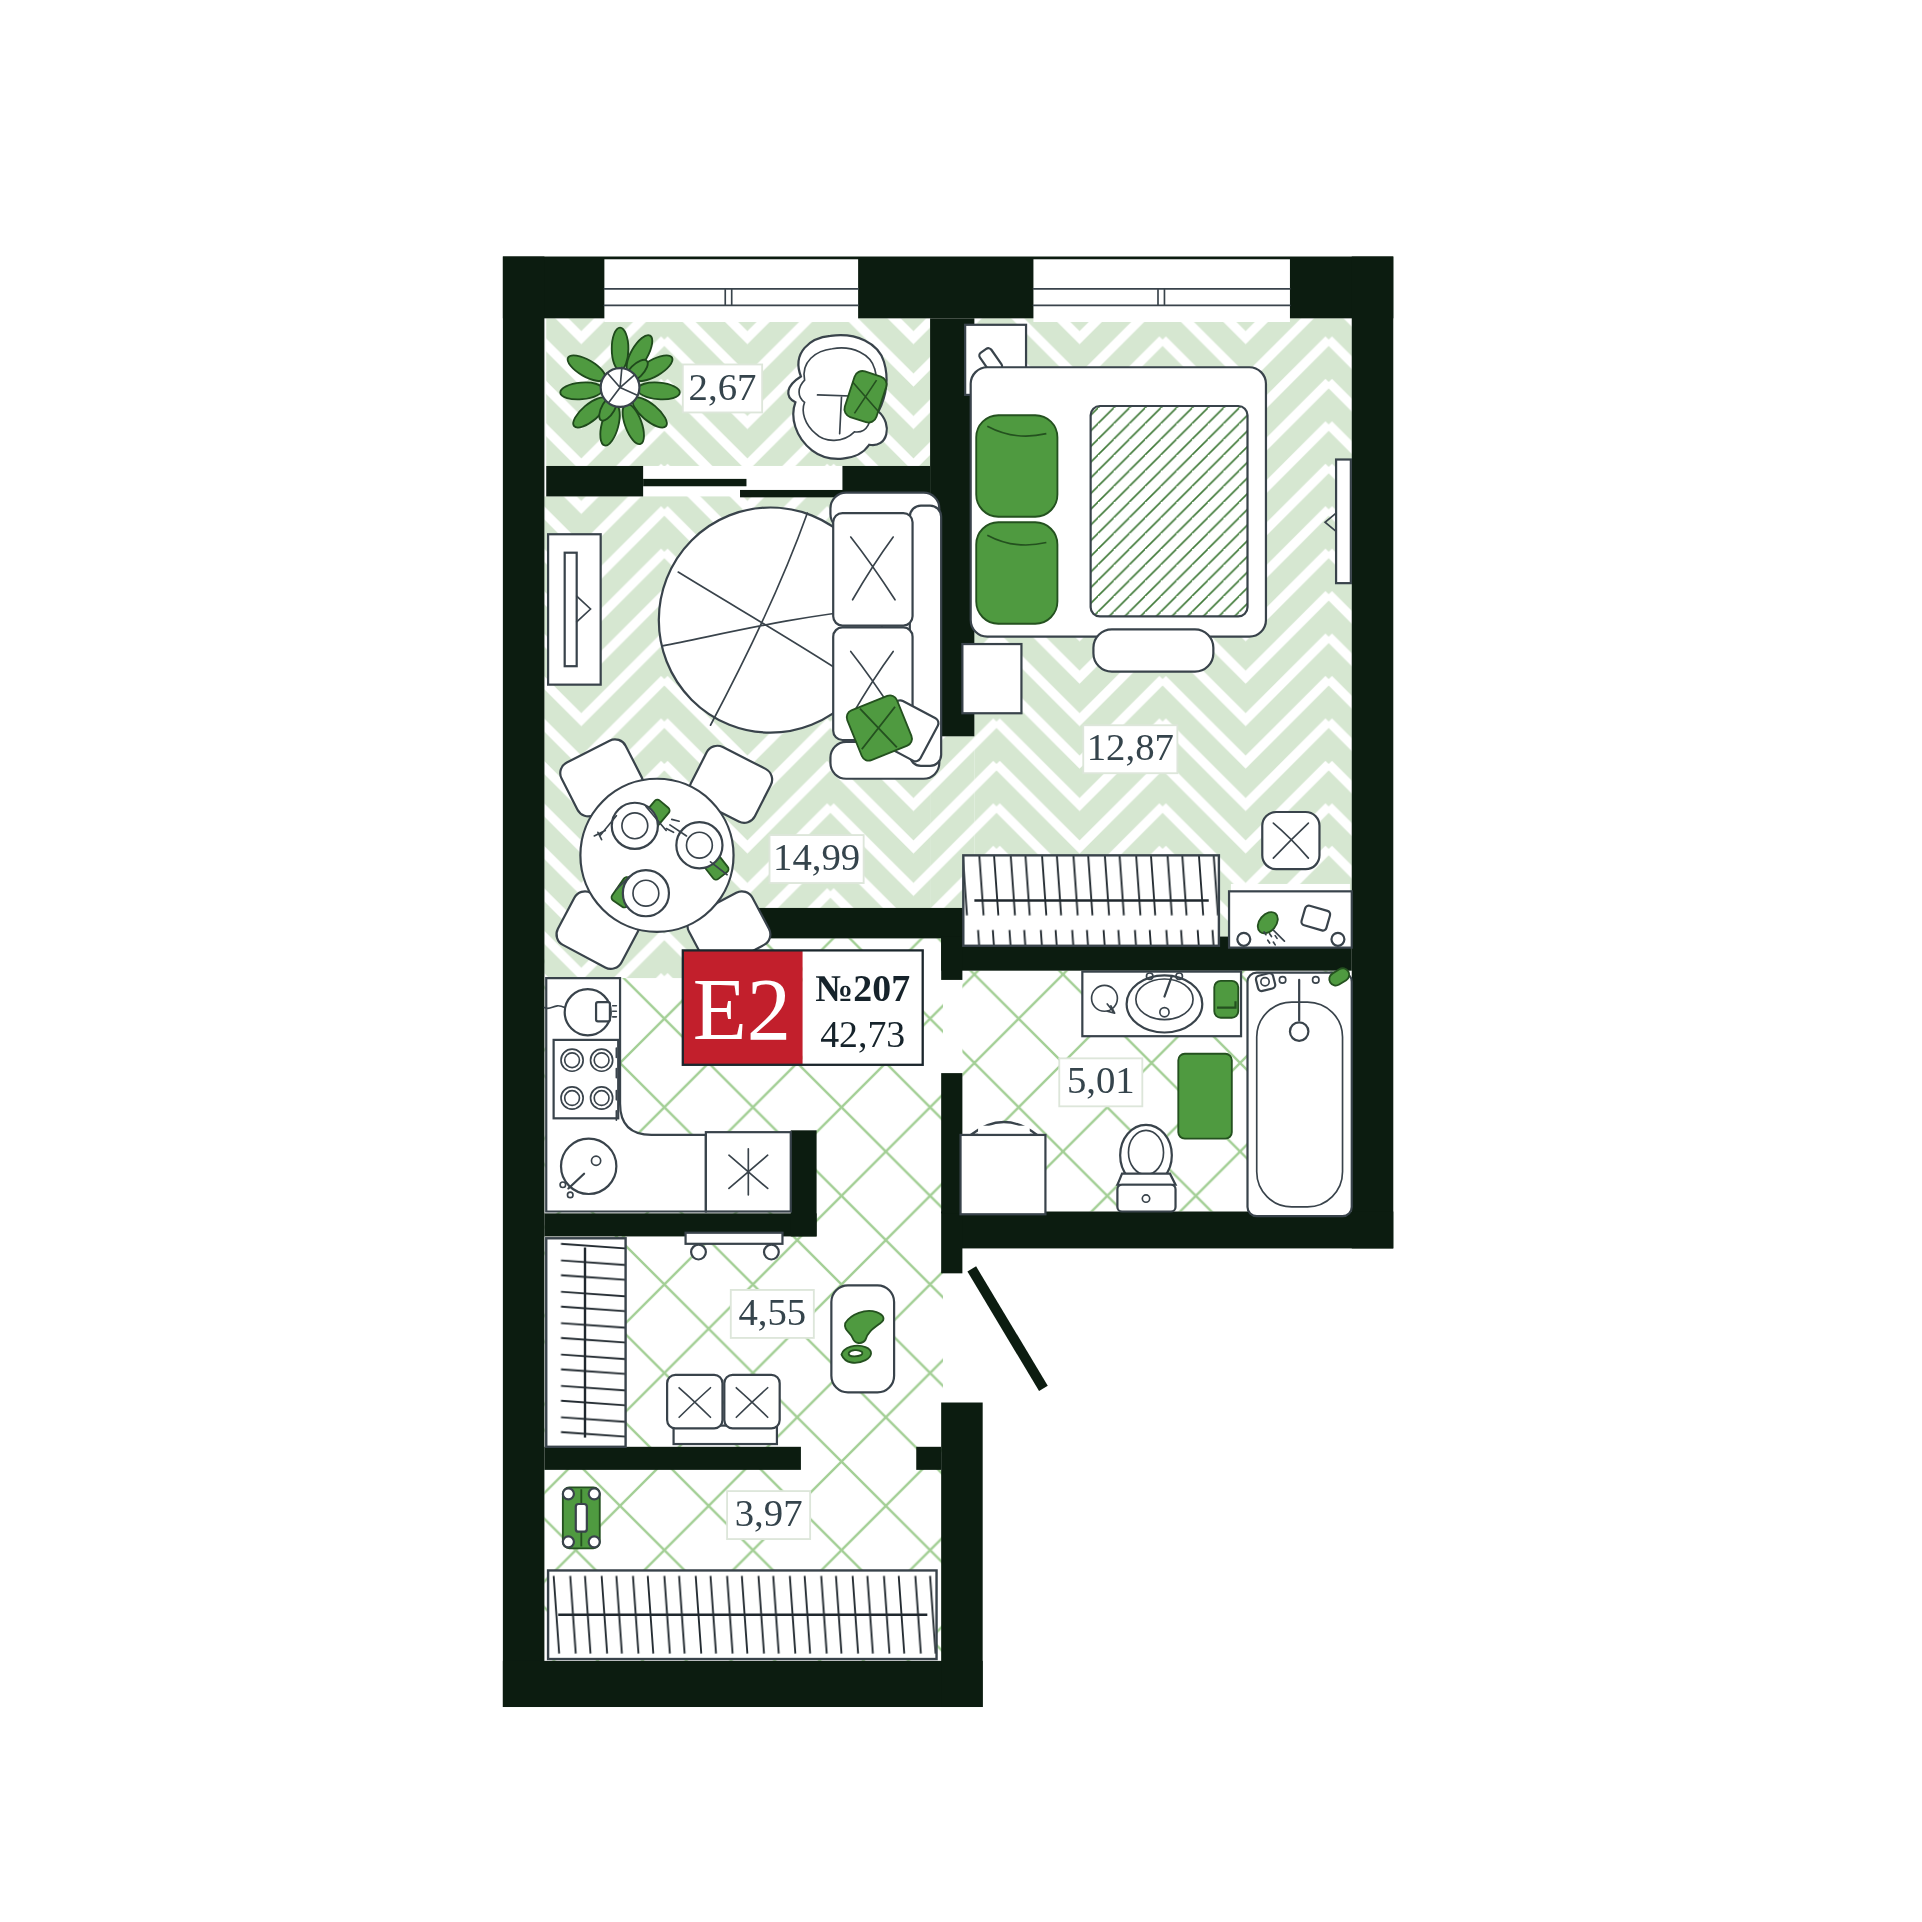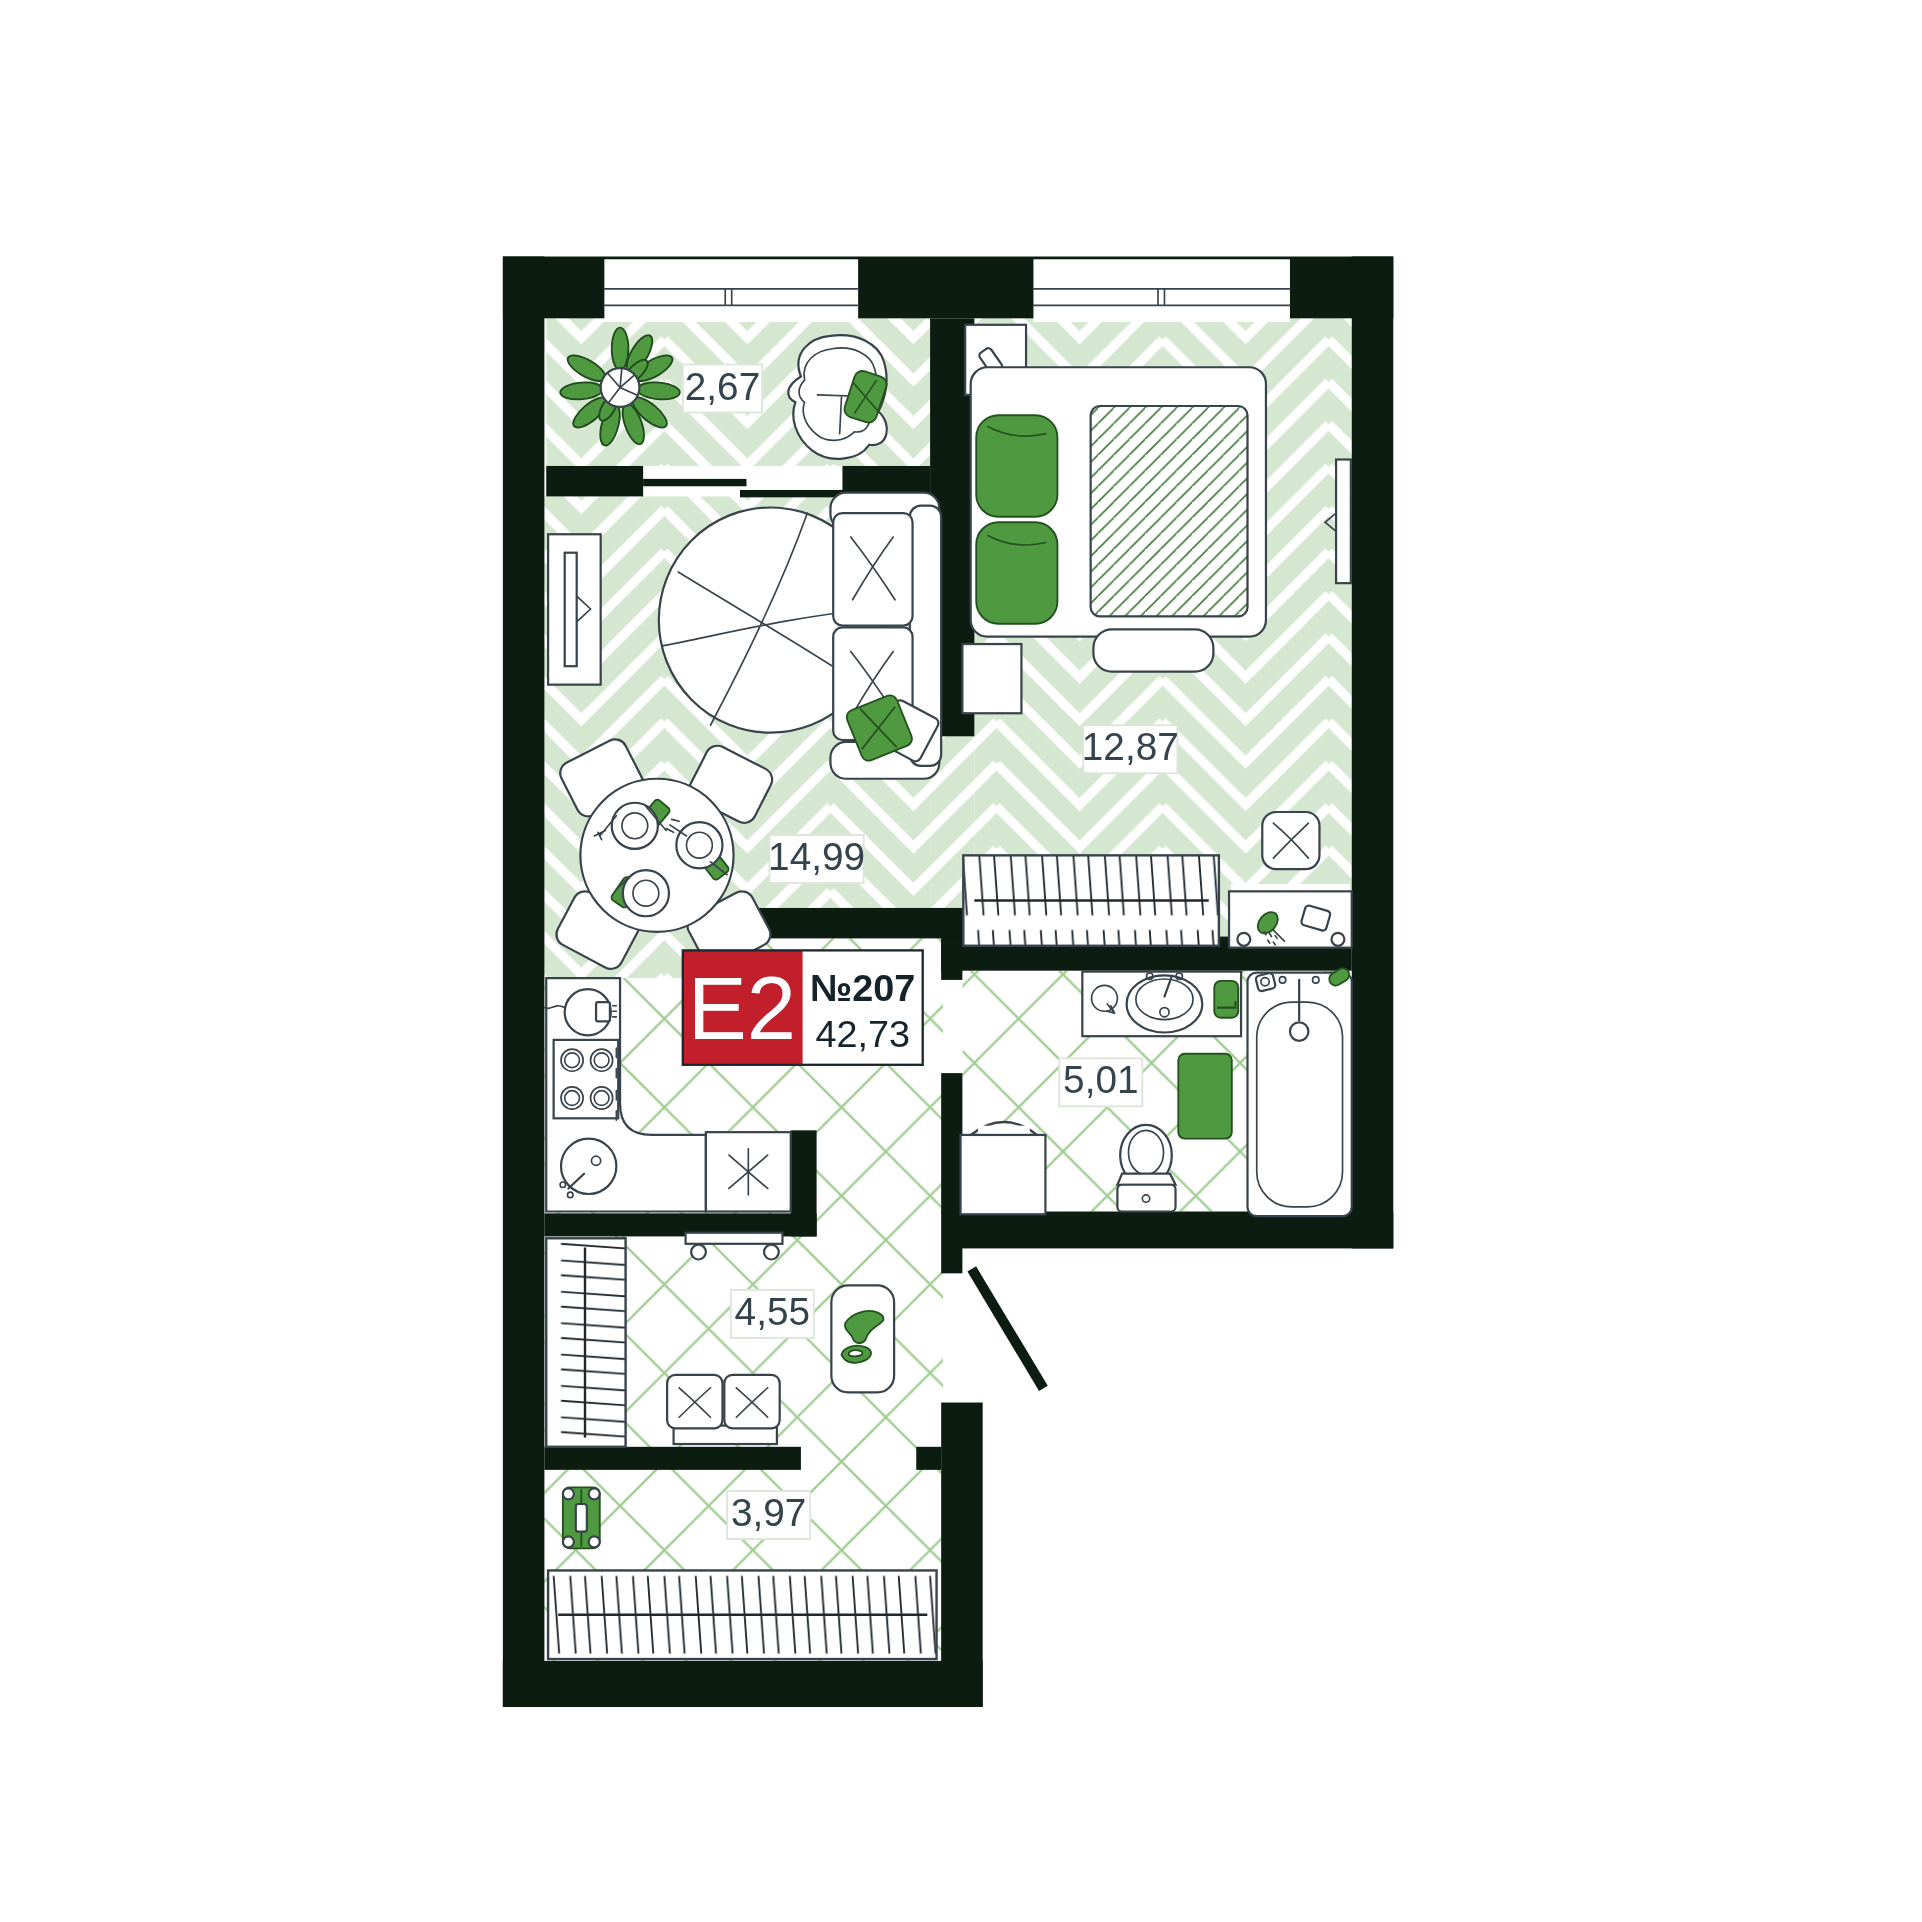--- a/index.html
+++ b/index.html
@@ -1,17 +1,17 @@
 <!DOCTYPE html>
 <html style="font-size:14.8px"><head>
 <meta charset="utf-8">
 <style>
   html,body{margin:0;padding:0;background:#ffffff;}
   .page{position:relative;width:1922px;height:1922px;background:#ffffff;overflow:hidden;
-        font-family:Liberation Sans, sans-serif;}
+        font-family:Liberation Serif, serif;}
   svg{position:absolute;left:0;top:0;}
   .wall{fill:#0c1c10;}
   .fw{fill:#ffffff;stroke:#39434b;stroke-width:2.4;}
   .fwn{fill:#ffffff;stroke:none;}
   .fg{fill:#4f9a40;stroke:#24511f;stroke-width:2;}
   .ln{fill:none;stroke:#39434b;stroke-width:2.4;stroke-linecap:round;}
   .lnt{fill:none;stroke:#39434b;stroke-width:1.8;stroke-linecap:round;}
   .dk{fill:#0c1c10;}
   .lbl-box{fill:#ffffff;stroke:#dde6da;stroke-width:2;}
   text.lbl{font-size:42px;fill:#35444c;font-weight:500;text-anchor:middle;}

